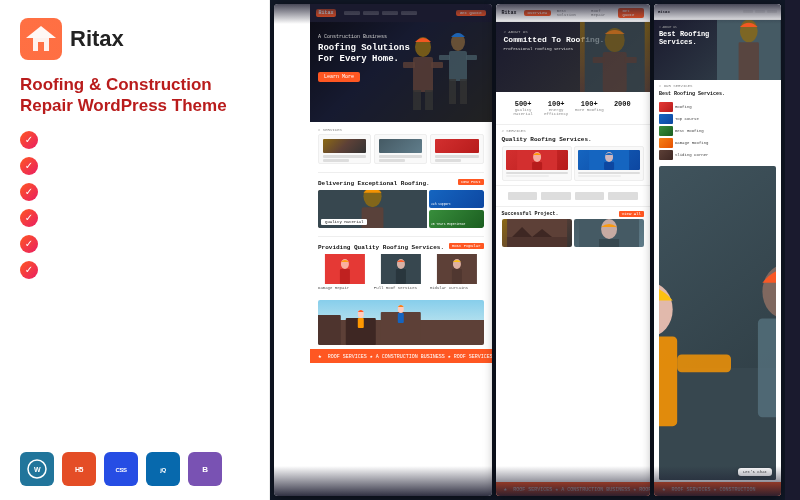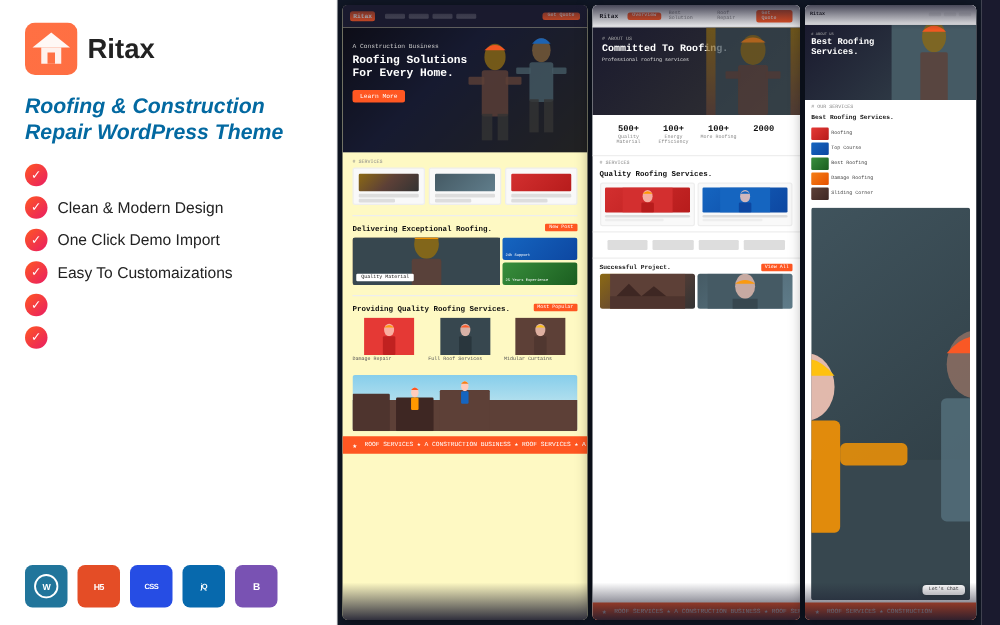--- a/index.html
+++ b/index.html
@@ -43,24 +43,23 @@
 
     .logo-text {
       font-size: 22px;
       font-weight: 700;
       color: #222;
     }
 
     .theme-title {
       font-size: 17px;
       font-weight: 800;
-      color: #0369a1;
+      color: #b91c1c;
       line-height: 1.25;
       margin-bottom: 14px;
-      font-style: italic;
     }
 
     .features-list {
       list-style: none;
       margin-bottom: 14px;
       flex: 1;
     }
 
     .features-list li {
       display: flex;
@@ -395,22 +394,23 @@
       display: flex;
       gap: 4px;
       overflow: hidden;
     }
 
     .preview-wrapper {
       flex: 1;
       border-radius: 4px;
       overflow: hidden;
       position: relative;
-      background: #fef9c3;
+      background: #ffffff;
       box-shadow: 0 2px 12px rgba(0,0,0,0.5);
+      padding-left: 36px;
     }
 
     .preview-wrapper-2 {
       flex: 0.85;
       border-radius: 4px;
       overflow: hidden;
       position: relative;
       background: #fff;
       box-shadow: 0 2px 12px rgba(0,0,0,0.5);
     }
@@ -479,29 +479,26 @@
     <div class="theme-title">
       Roofing &amp; Construction<br>Repair WordPress Theme
     </div>
 
     <ul class="features-list">
       <li>
         <span class="check-icon">✓</span>
       </li>
       <li>
         <span class="check-icon">✓</span>
-        <span>Clean &amp; Modern Design</span>
       </li>
       <li>
         <span class="check-icon">✓</span>
-        <span>One Click Demo Import</span>
       </li>
       <li>
         <span class="check-icon">✓</span>
-        <span>Easy To Customaizations</span>
       </li>
       <li>
         <span class="check-icon">✓</span>
       </li>
       <li>
         <span class="check-icon">✓</span>
       </li>
     </ul>
 
     <div class="tech-badges">

